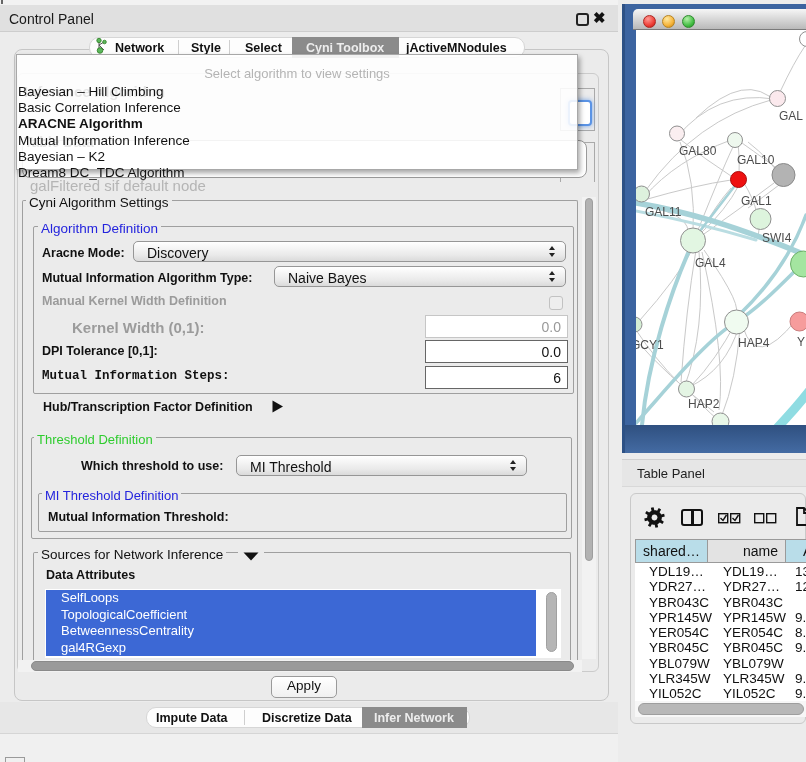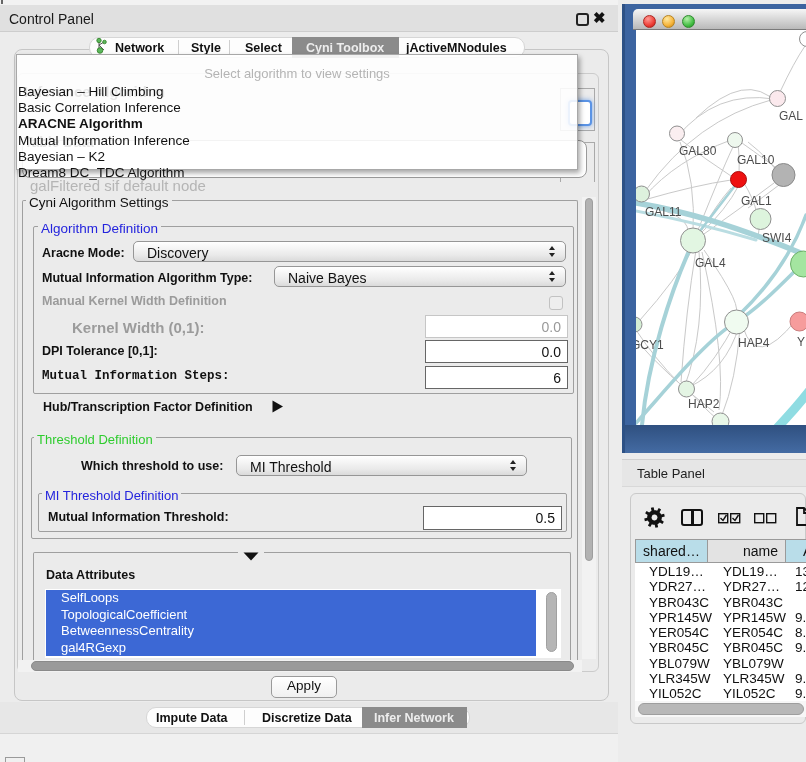--- a/index.html
+++ b/index.html
@@ -97,23 +97,23 @@
   <div class="abs" style="left:31px;top:437px;width:541px;height:102px;border:1px solid #9f9f9f;border-radius:2px;"></div>
   <div class="abs" style="left:34px;top:432px;background:#ebebeb;padding:0 3px;font-size:13px;color:#2ecc2e;">Threshold Definition</div>
   <div class="abs" style="left:81px;top:459px;font-size:12.5px;font-weight:bold;color:#111;">Which threshold to use:</div>
   <div class="abs combo" style="left:236px;top:455px;width:291px;height:21px;">
       <span>MI Threshold</span>
     </div>
 
   <div class="abs" style="left:38px;top:493px;width:529px;height:39px;border:1px solid #9f9f9f;border-radius:2px;"></div>
   <div class="abs" style="left:42px;top:488px;background:#ebebeb;padding:0 3px;font-size:13px;color:#2424dd;text-align:center;">MI Threshold Definition</div>
   <div class="abs" style="left:48px;top:510px;font-size:12.5px;font-weight:bold;color:#111;">Mutual Information Threshold:</div>
-  <div class="abs field" style="left:423px;top:506px;width:139px;height:24px;border:1.5px solid #666;color:#111;">0.5</div>
 
   <div class="abs" style="left:33px;top:552px;width:538px;height:108px;border:1px solid #9f9f9f;border-bottom:none;border-radius:2px 2px 0 0;"></div>
+  <div class="abs" style="left:38px;top:547px;background:#ebebeb;padding:0 3px;font-size:13.5px;color:#111;">Sources for Network Inference</div>
   <div class="abs" style="left:238px;top:549px;width:26px;height:11px;background:#ebebeb;"></div>
   <svg class="abs" style="left:243px;top:551px;" width="16" height="11">
       <path d="M0.5 1.5 L15.5 1.5 L8 9.5 Z" fill="#111"></path>
     </svg>
   <div class="abs" style="left:46px;top:568px;font-size:12.5px;font-weight:bold;color:#111;">Data Attributes</div>
 
   <div class="abs" style="left:45px;top:589px;width:516px;height:69px;background:#fff;"></div>
   <div class="abs" style="left:46px;top:590px;width:490px;height:66px;background:#3c68d5;color:#fff;font-size:13px;line-height:16.5px;padding-left:15px;">SelfLoops<br>TopologicalCoefficient<br>BetweennessCentrality<br>gal4RGexp</div>
   <div class="abs" style="left:546px;top:592px;width:11px;height:60px;background:#b5b5b5;border:1px solid #a0a0a0;border-radius:6px;"></div>
 

